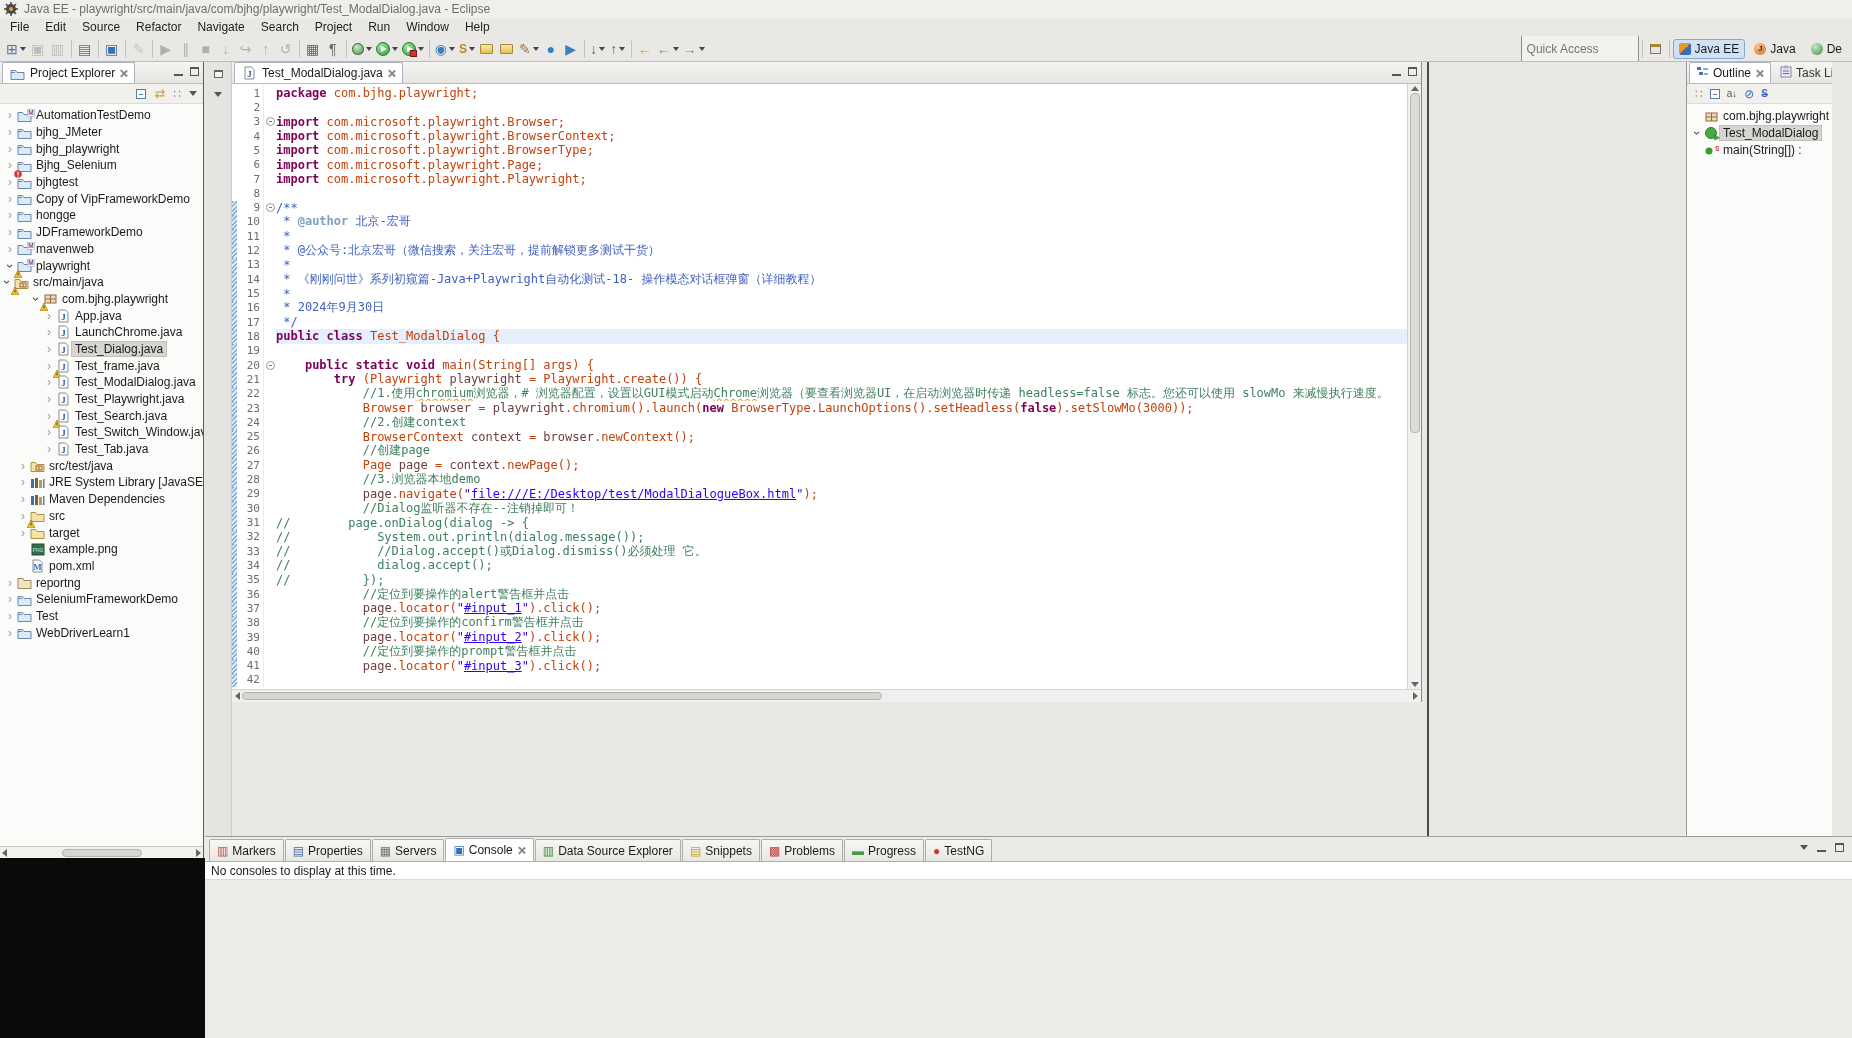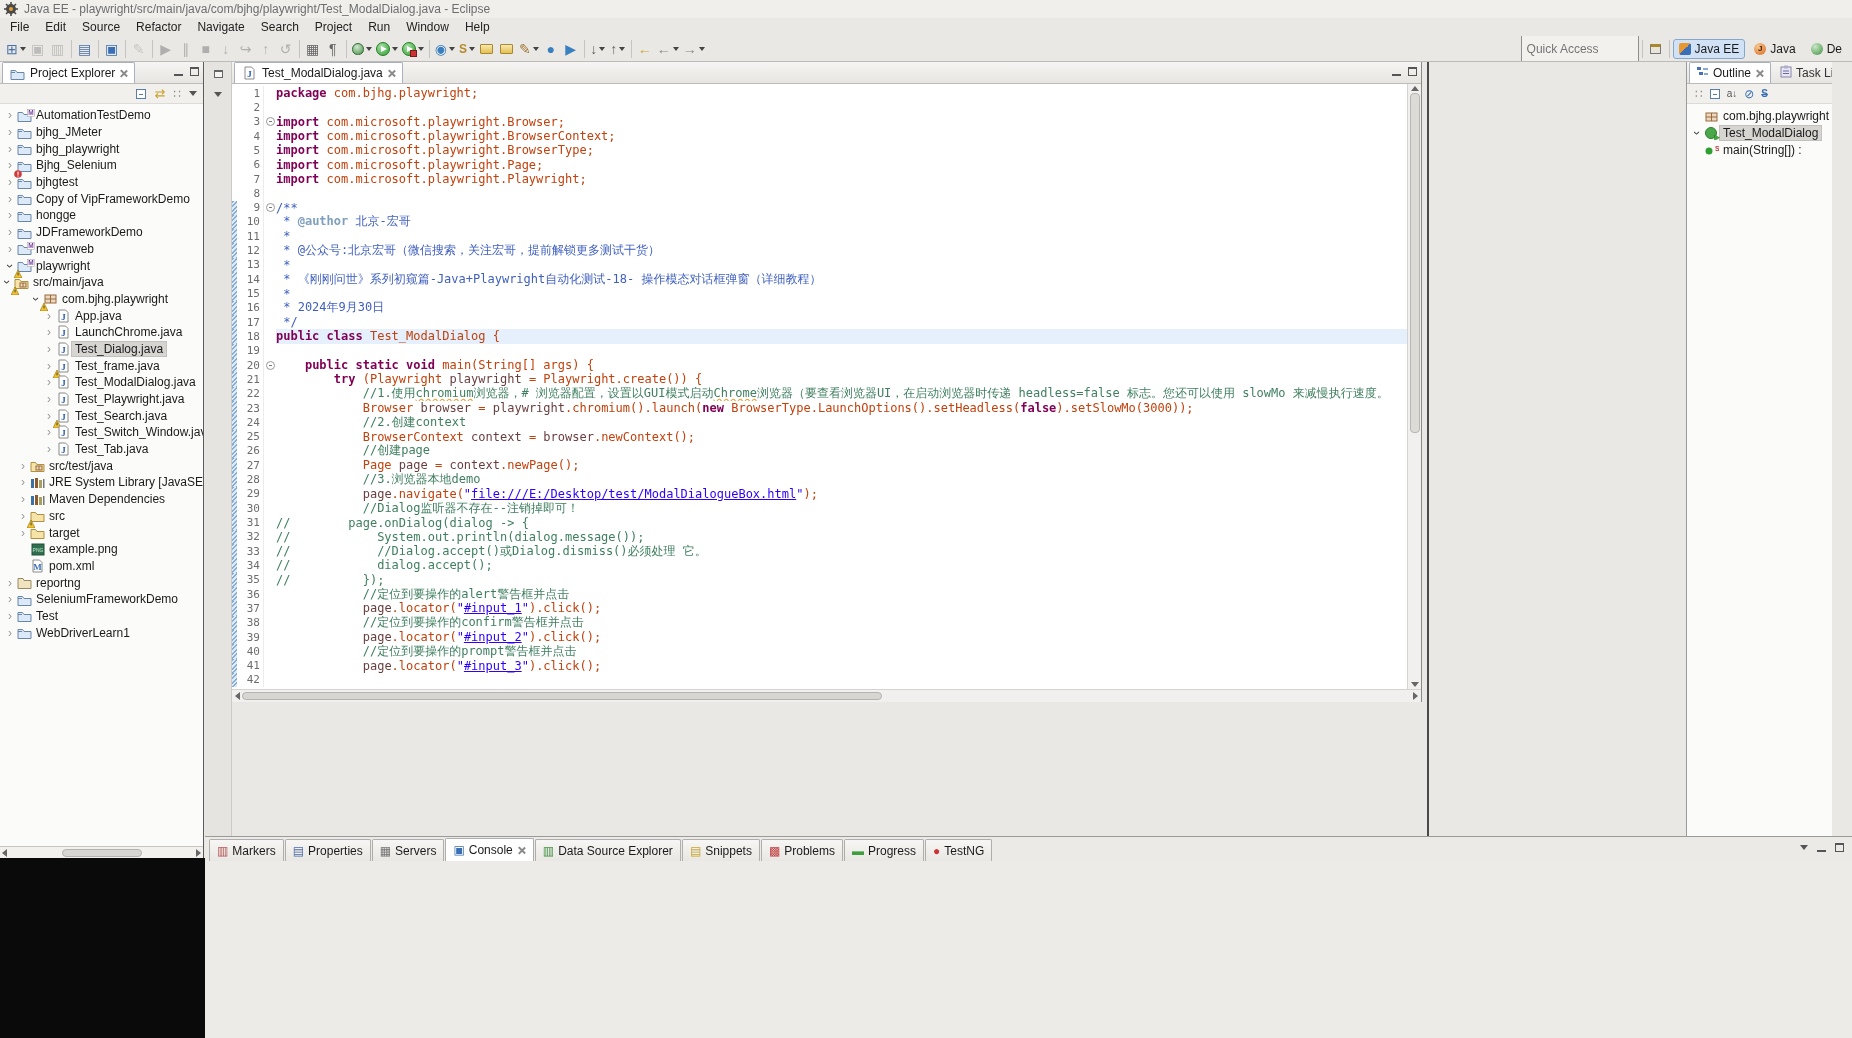--- a/index.html
+++ b/index.html
@@ -1187,16 +1187,19 @@
       <div class="ctab">
         <span class="g" style="color: rgb(204, 51, 51);">●</span>
         <span>TestNG</span>
       </div>
       <div class="c-right">
         <span class="tri-down"></span>
         <span class="ic-minw"></span>
         <span class="ic-maxw"></span>
       </div>
     </div>
+  <div class="c-msgrow">
+    <span>No consoles to display at this time.</span>
+  </div>
   <div class="c-body"></div>
 </div>
 
 <div class="black-corner"></div>
 
 </body></html>

